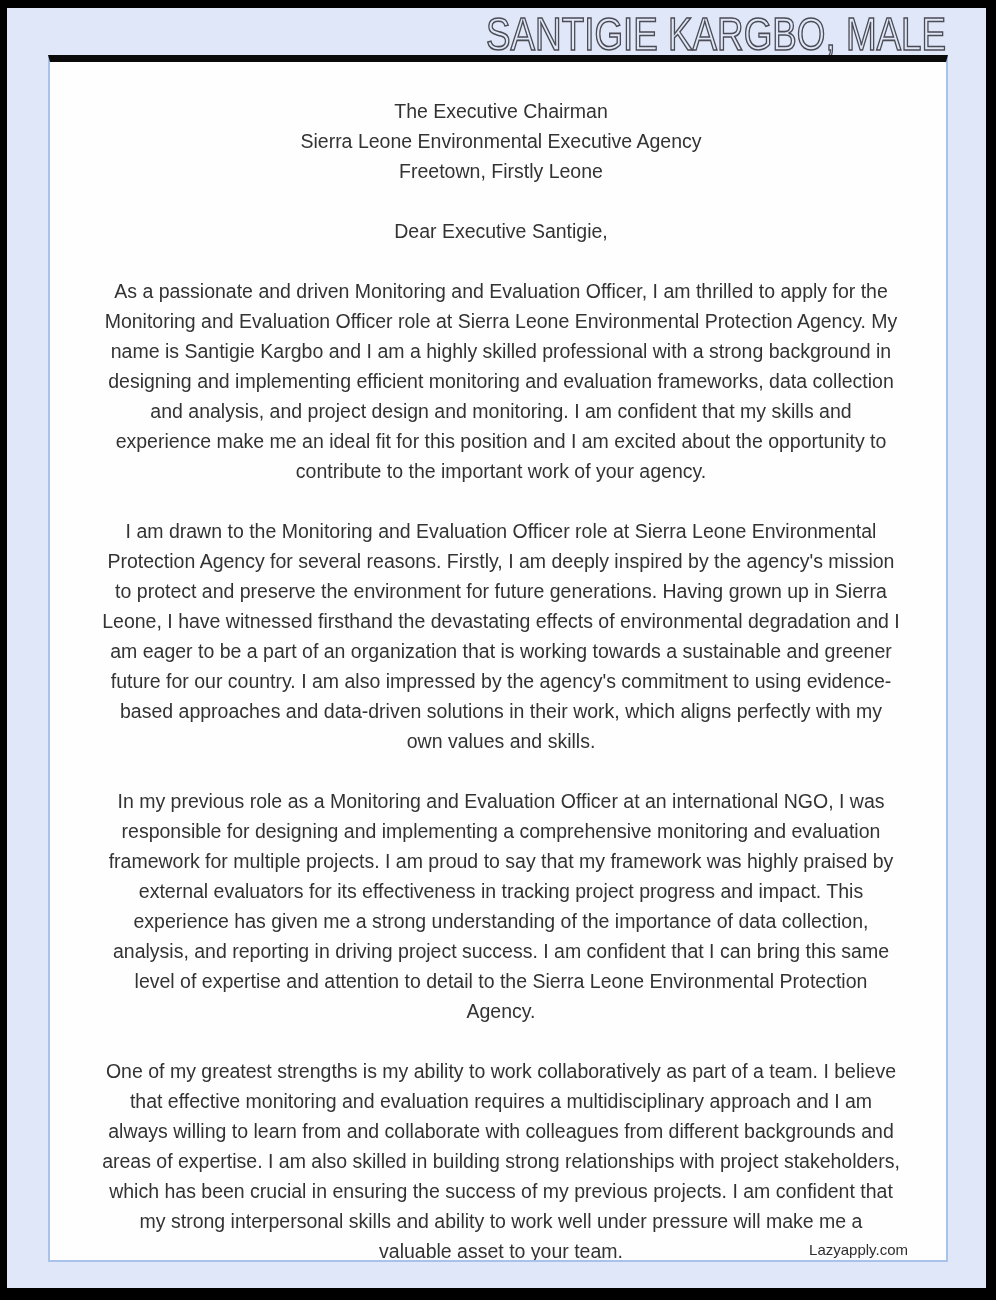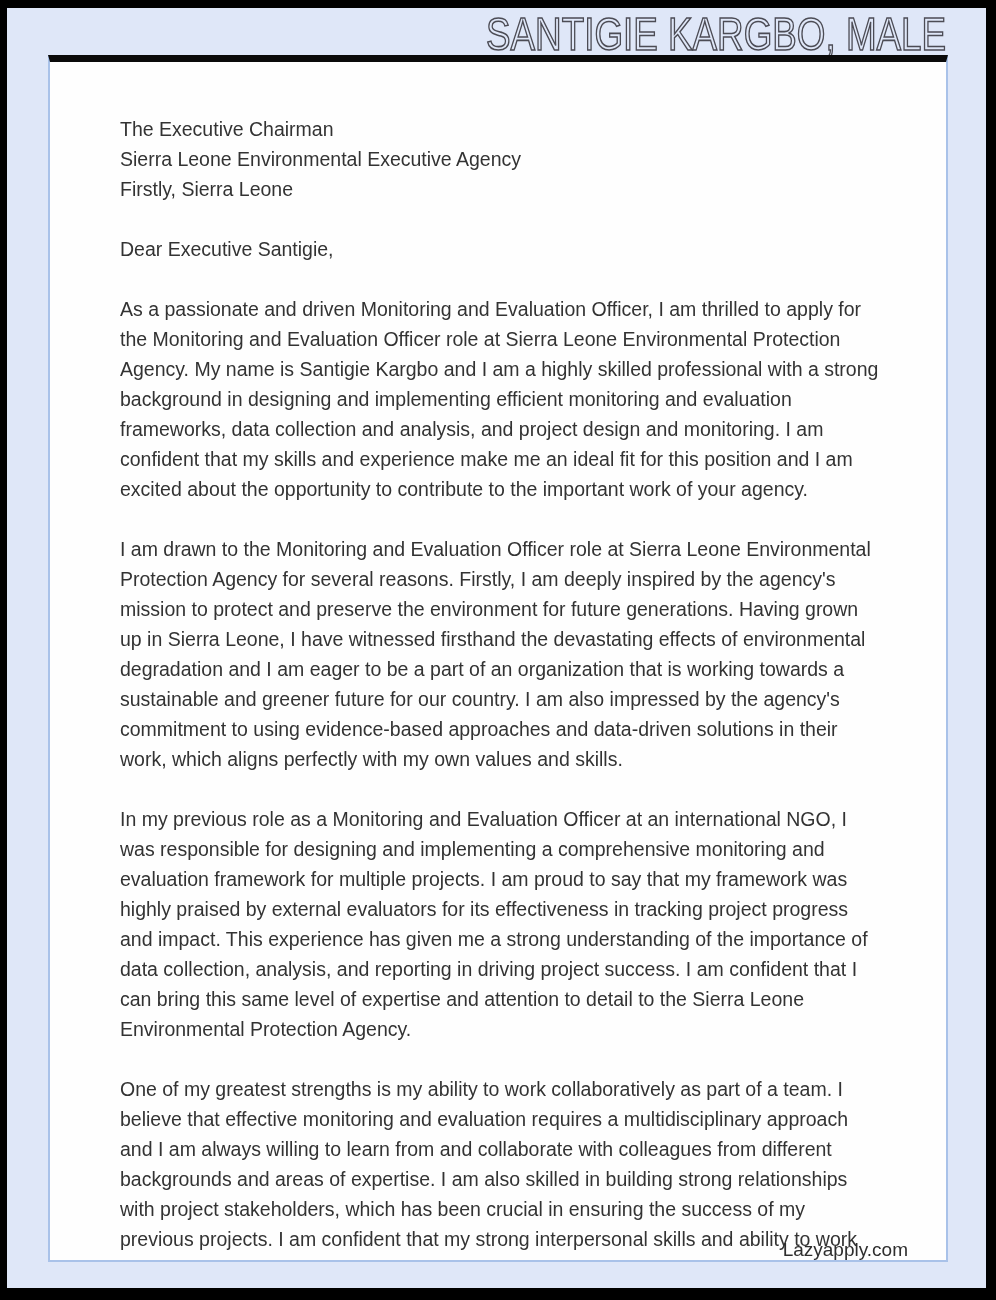--- a/index.html
+++ b/index.html
@@ -56,49 +56,50 @@
     border-top: 7px solid #0a0a0a;
     overflow: hidden;
   }
   .content {
     padding: 34px 46px 0 52px;
     font-size: 19.5px;
     line-height: 30px;
     color: #333333;
   }
   .content .block {
-    margin: 18px;
+    margin: 0;
+    text-align: center;
   }
   .content .block + .block {
     margin-top: 30px;
   }
   .watermark {
     position: absolute;
     right: 38px;
     bottom: 1px;
-    font-size: 19px;
+    font-size: 15px;
     line-height: 18px;
     color: #2e2e2e;
   }
 </style>
 </head>
 <body>
 
 <div class="frame">
   <div class="page">
 
     <div class="header-name">SANTIGIE KARGBO, MALE</div>
 
     <div class="doc">
       <div class="content">
 
         <div class="block">
           <div>The Executive Chairman</div>
           <div>Sierra Leone Environmental Executive Agency</div>
-          <div>Firstly, Sierra Leone</div>
+          <div>Freetown, Firstly Leone</div>
         </div>
 
         <div class="block">Dear Executive Santigie,</div>
 
         <p class="block">As a passionate and driven Monitoring and Evaluation Officer, I am thrilled to apply for the Monitoring and Evaluation Officer role at Sierra Leone Environmental Protection Agency. My name is Santigie Kargbo and I am a highly skilled professional with a strong background in designing and implementing efficient monitoring and evaluation frameworks, data collection and analysis, and project design and monitoring. I am confident that my skills and experience make me an ideal fit for this position and I am excited about the opportunity to contribute to the important work of your agency.</p>
 
         <p class="block">I am drawn to the Monitoring and Evaluation Officer role at Sierra Leone Environmental Protection Agency for several reasons. Firstly, I am deeply inspired by the agency's mission to protect and preserve the environment for future generations. Having grown up in Sierra Leone, I have witnessed firsthand the devastating effects of environmental degradation and I am eager to be a part of an organization that is working towards a sustainable and greener future for our country. I am also impressed by the agency's commitment to using evidence-based approaches and data-driven solutions in their work, which aligns perfectly with my own values and skills.</p>
 
         <p class="block">In my previous role as a Monitoring and Evaluation Officer at an international NGO, I was responsible for designing and implementing a comprehensive monitoring and evaluation framework for multiple projects. I am proud to say that my framework was highly praised by external evaluators for its effectiveness in tracking project progress and impact. This experience has given me a strong understanding of the importance of data collection, analysis, and reporting in driving project success. I am confident that I can bring this same level of expertise and attention to detail to the Sierra Leone Environmental Protection Agency.</p>
 

